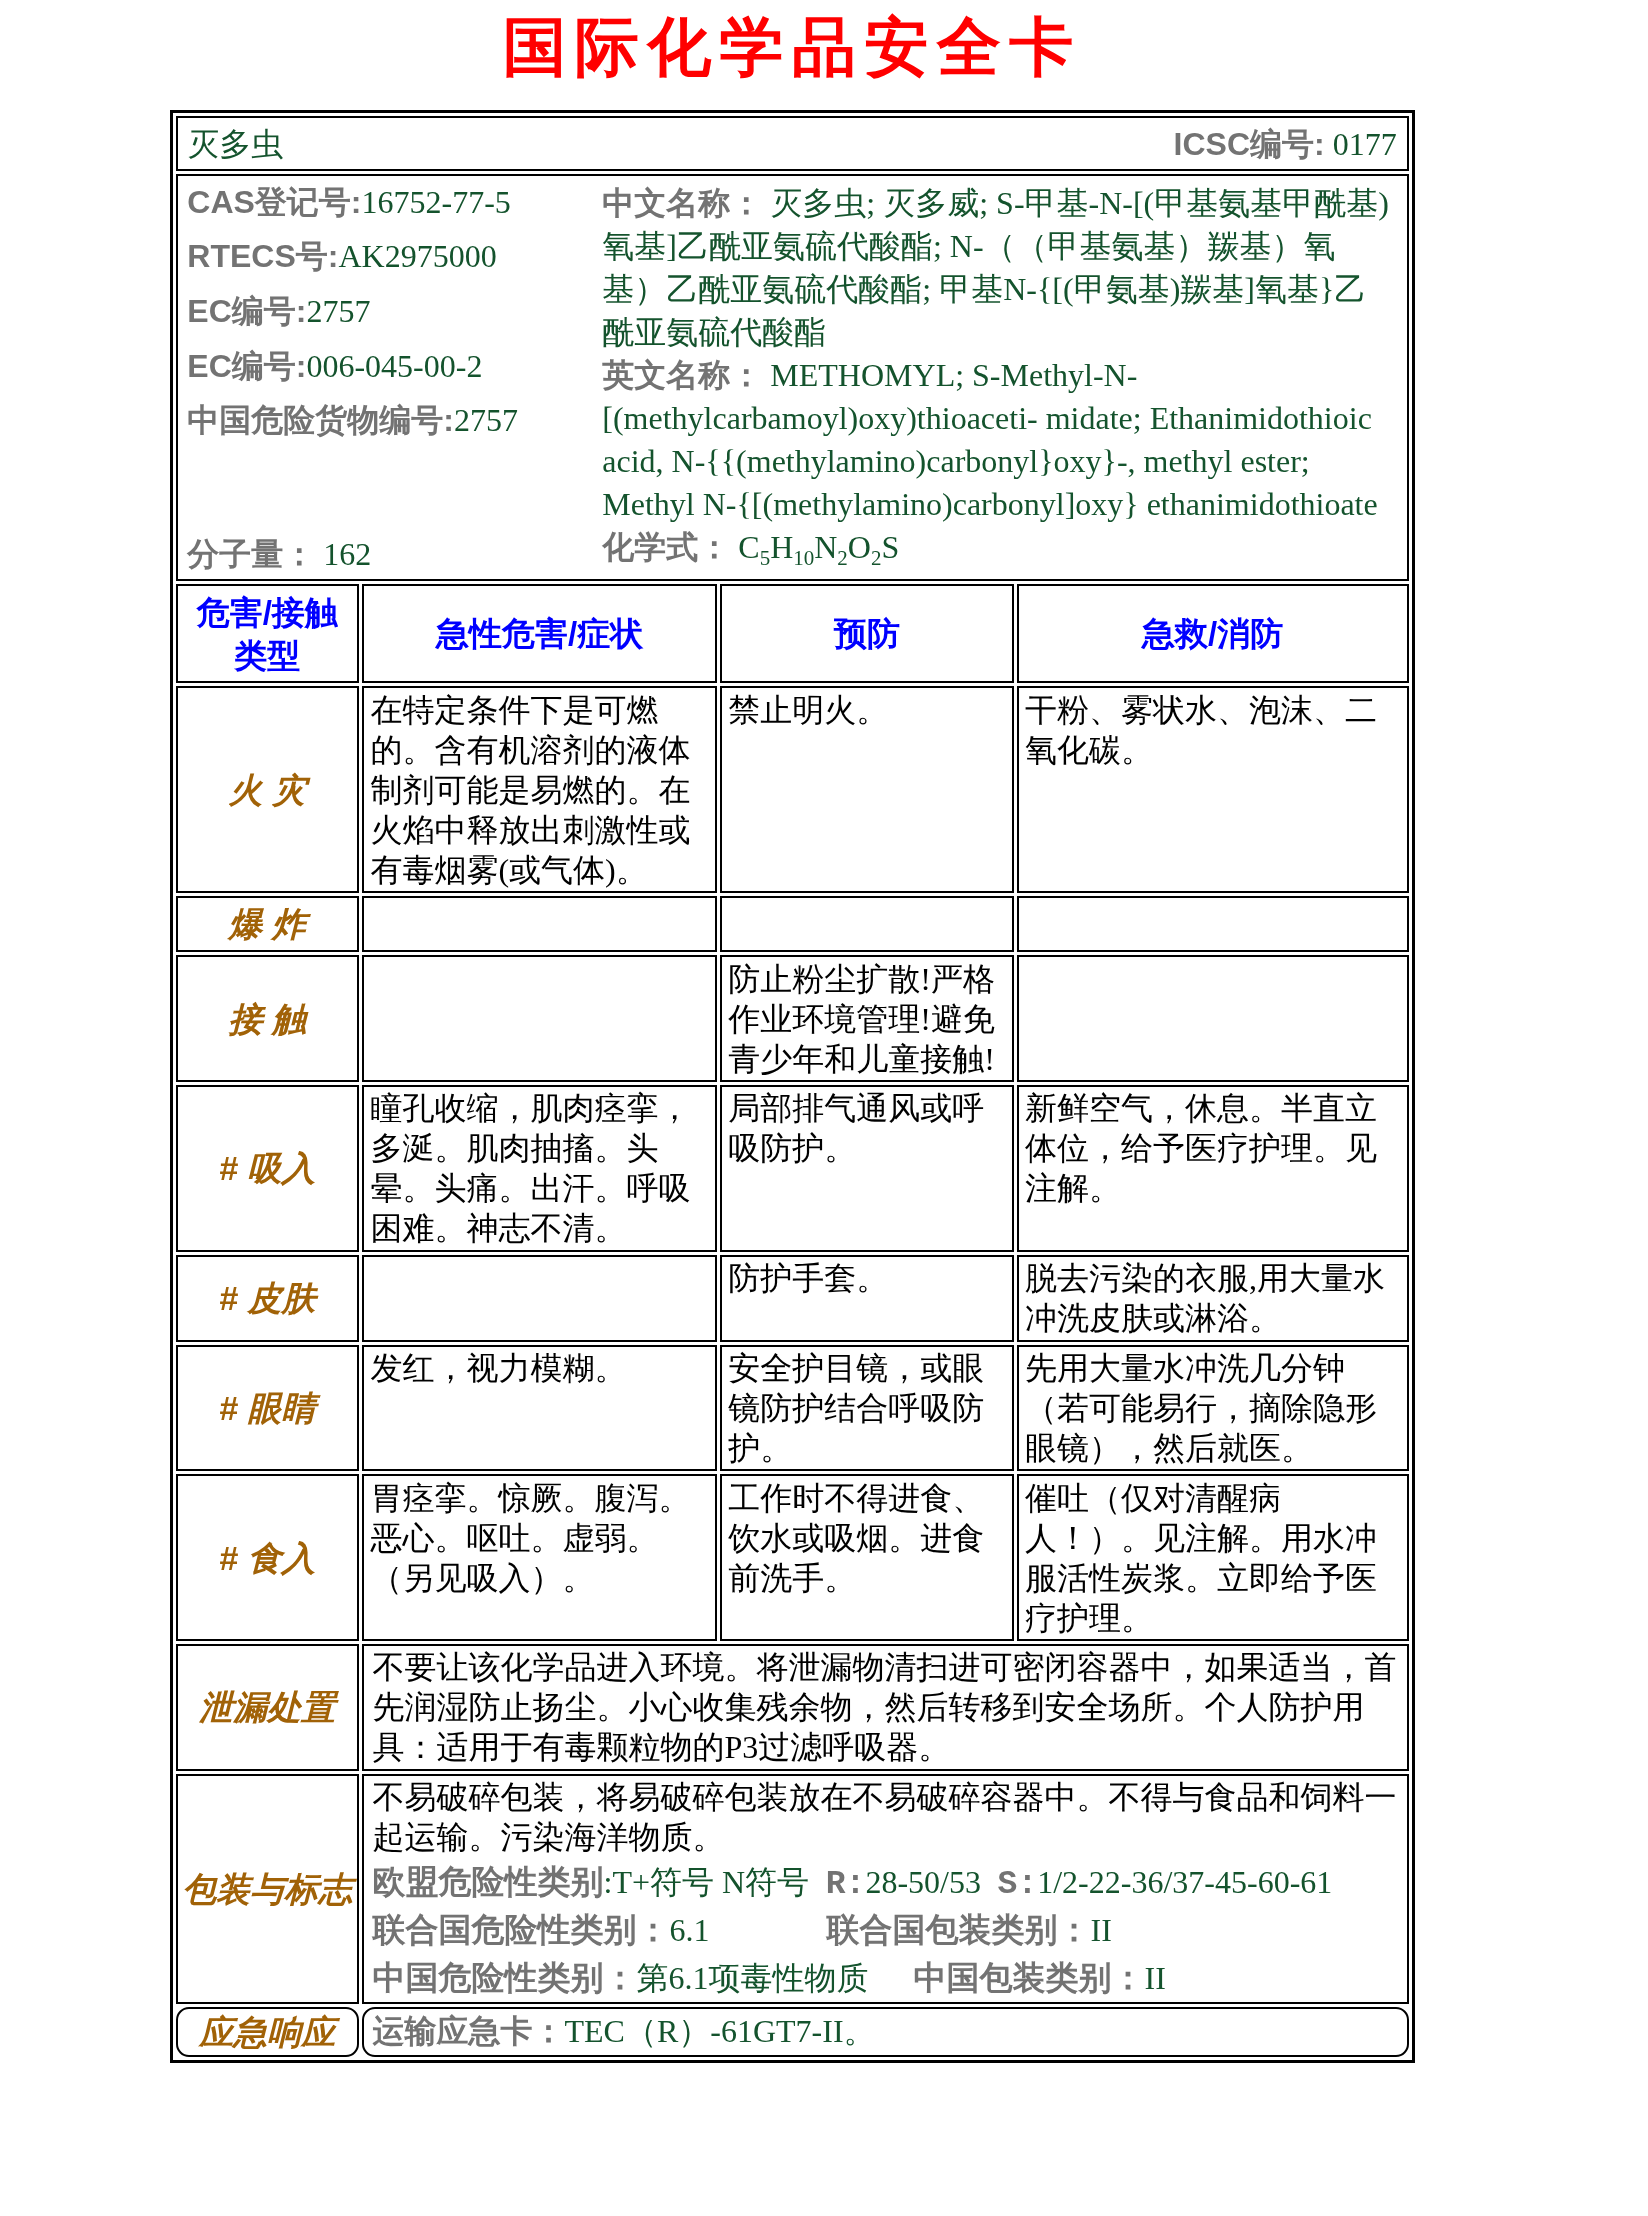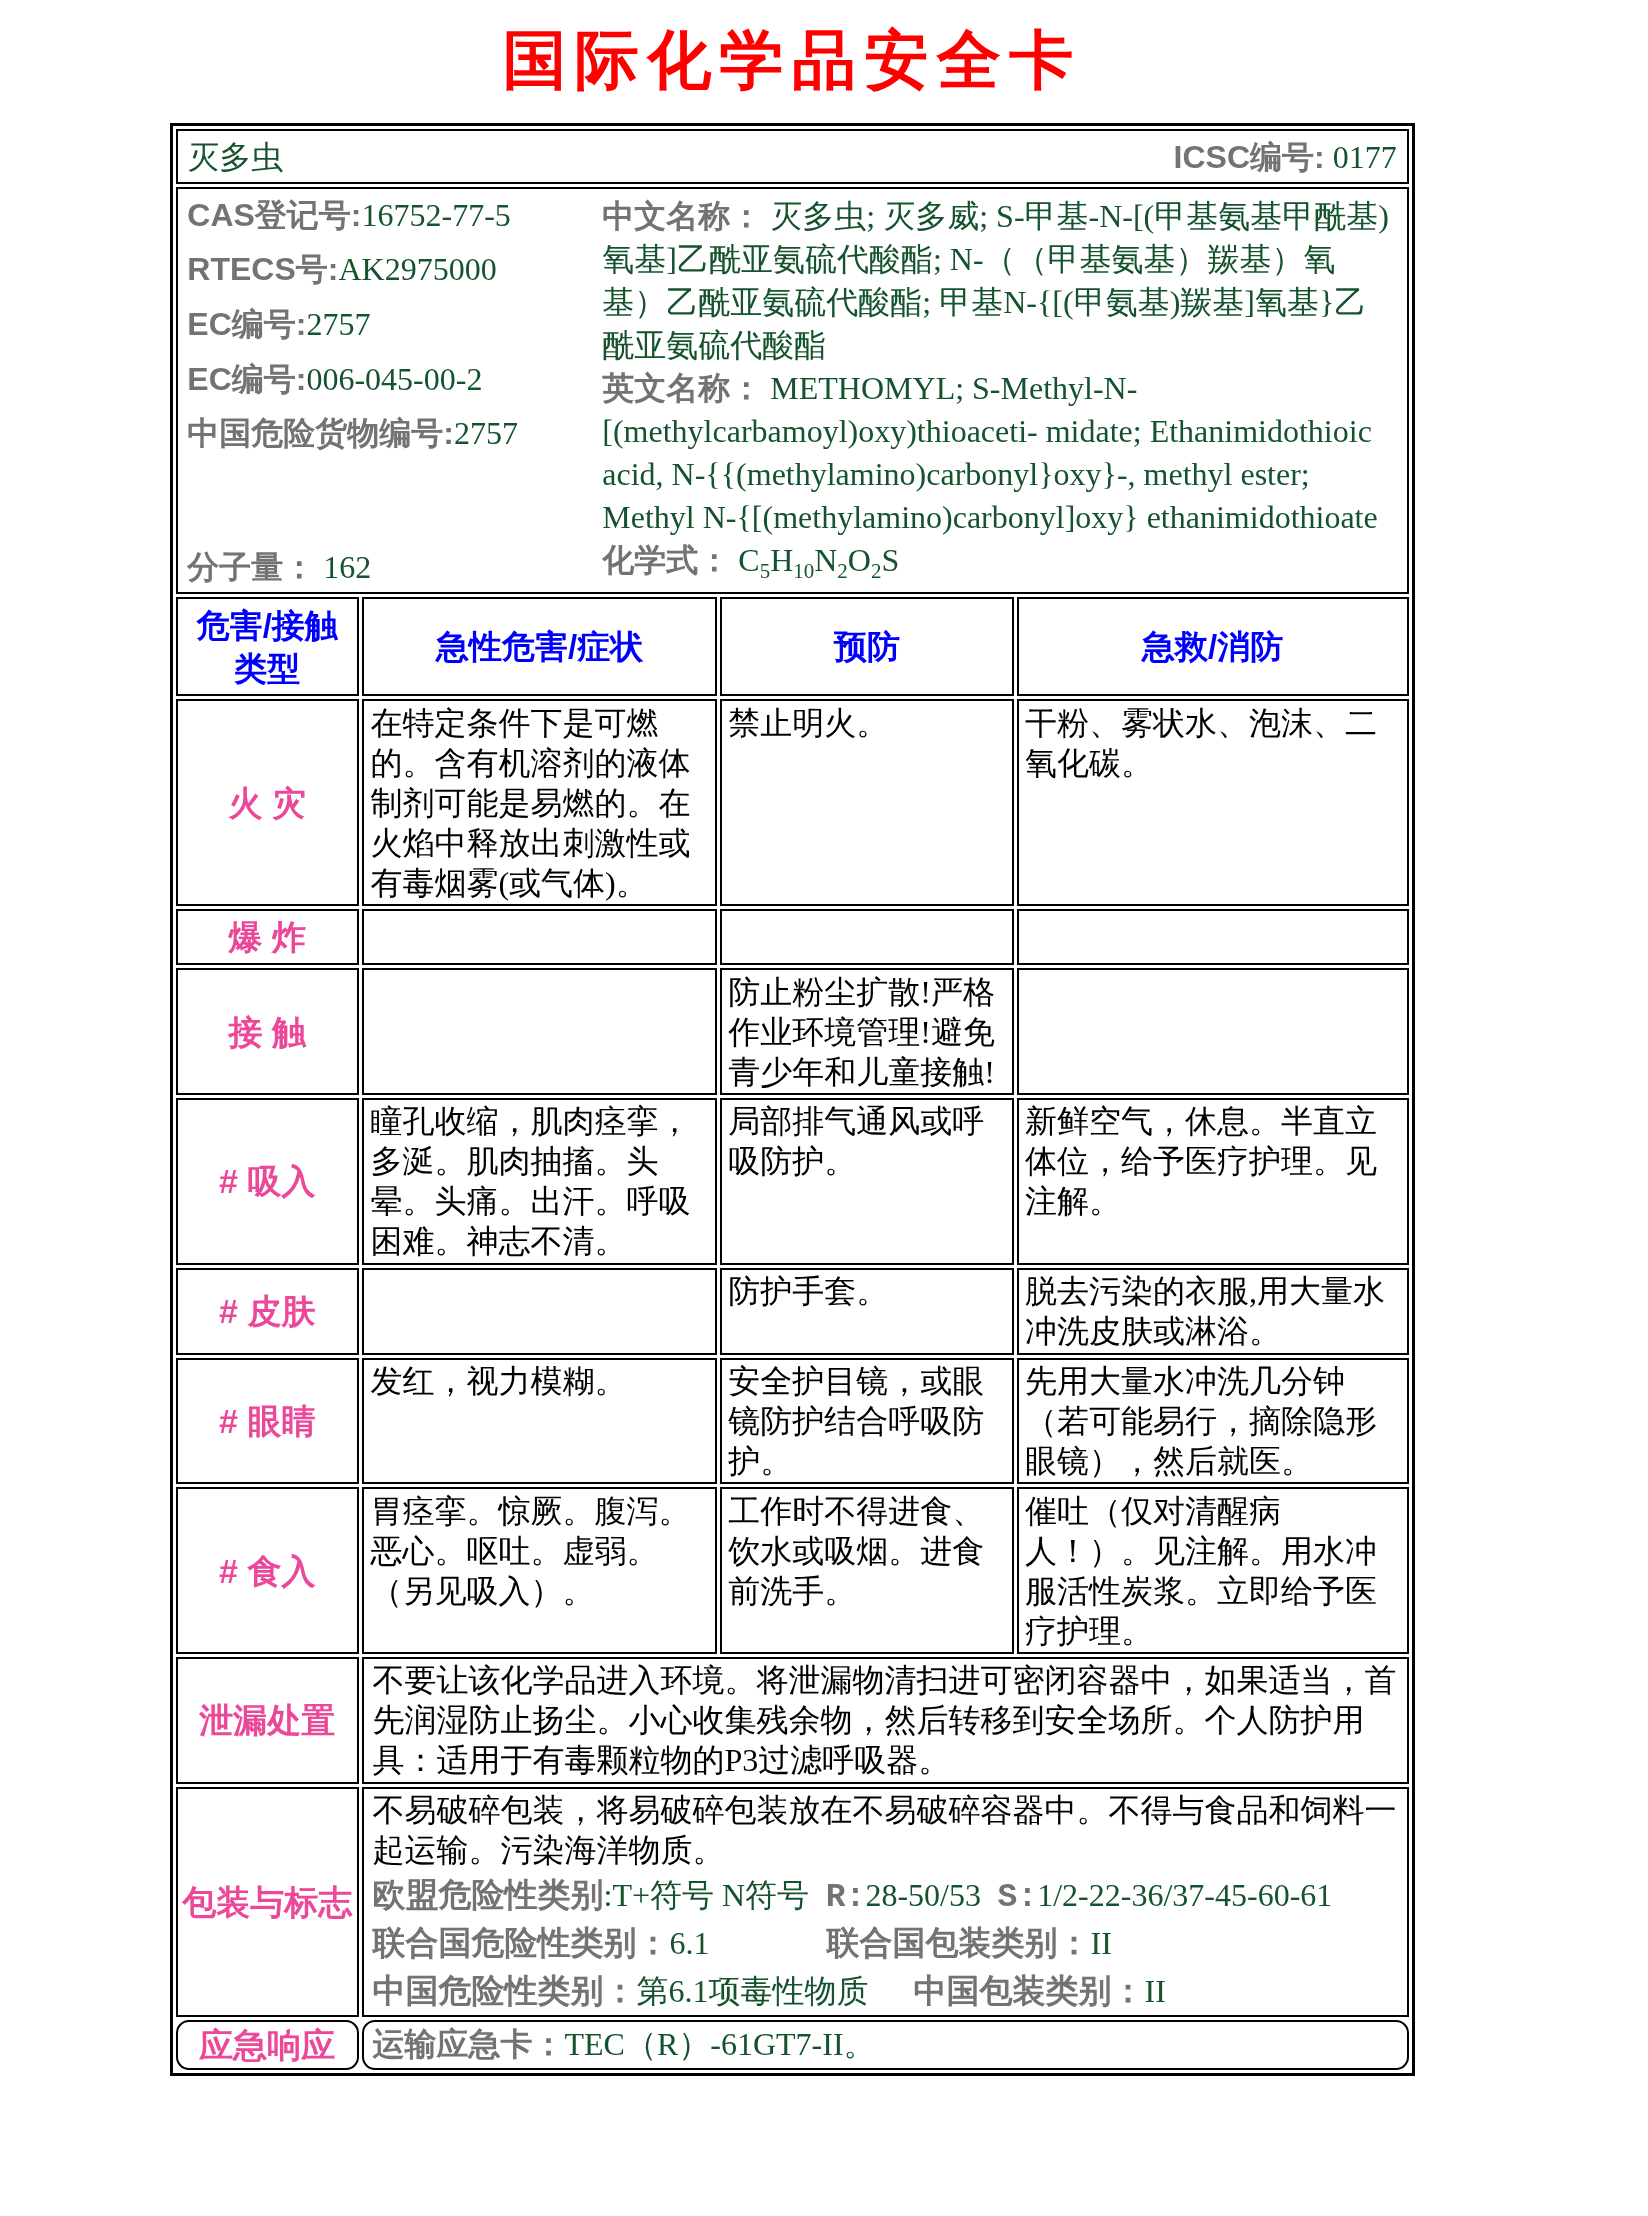--- a/index.html
+++ b/index.html
@@ -1,16 +1,16 @@
 <!DOCTYPE html>
 <html style="font-size:11px"><head>
 <meta charset="utf-8">
 <style>
   html,body{margin:0;padding:0;background:#ffffff;}
-  .page{position:relative;width:1584px;min-height:2216px;background:#ffffff;box-sizing:border-box;padding-top:23px;overflow:hidden;}
+  .page{position:relative;width:1584px;min-height:2216px;background:#ffffff;box-sizing:border-box;padding-top:10px;overflow:hidden;}
   .title{margin:0;text-align:center;color:#ff0000;
     font-family:"Liberation Serif","DejaVu Serif",serif;font-weight:bold;
     font-size:64px;line-height:75px;letter-spacing:8.4px;}
   table.card{width:1245px;margin:25px auto 0 auto;background:#ffffff;
     border-collapse:separate;border-spacing:3.5px;border:3.5px solid #000000;
     table-layout:fixed;}
   td{border:2.1px solid #000000;box-sizing:border-box;
     font-family:"Liberation Serif","DejaVu Serif",serif;
     font-size:32px;line-height:40px;color:#000000;
     padding:1.4px 7px;vertical-align:top;word-wrap:break-word;overflow-wrap:break-word;}
@@ -26,22 +26,22 @@
   .id-line{margin-bottom:14.6px;white-space:nowrap;font-size:32px;}
   .id-line.mol{margin-top:auto;margin-bottom:0;}
   .id-right{flex:1 1 auto;}
   .id-right p{margin:0;line-height:43px;}
   sub{font-size:21px;line-height:0;}
   
   .head-row td{height:99px;text-align:center;vertical-align:middle;
     color:#0000ff;font-weight:bold;font-family:"Liberation Sans","DejaVu Sans",sans-serif;
     font-size:33px;line-height:43px;padding:2.8px 4.2px;}
   
-  .label-cell{text-align:center;vertical-align:middle;color:#ec4899;font-weight:bold;
-    font-family:"Liberation Sans","DejaVu Sans",sans-serif;font-size:34px;padding:2.8px 2.8px;}
+  .label-cell{text-align:center;vertical-align:middle;color:#a16207;font-weight:bold;
+    font-family:"Liberation Sans","DejaVu Sans",sans-serif;font-size:34px;padding:2.8px 2.8px;font-style:italic;}
   .body-cell{padding:1.4px 6.3px;}
   .row-explosion td{height:56px;}
   .row-skin td{height:82px;}
   
   .section-cell{padding:1.4px 8.4px;}
   .pk-line{margin-top:4.9px;white-space:nowrap;}
   .pk-line .lbl{font-size:33px;font-family:Liberation Mono, monospace;}
   .gap-r{margin-left:16.7px;}
   .gap-big{margin-left:117px;}
   .gap-mid{margin-left:45px;}

